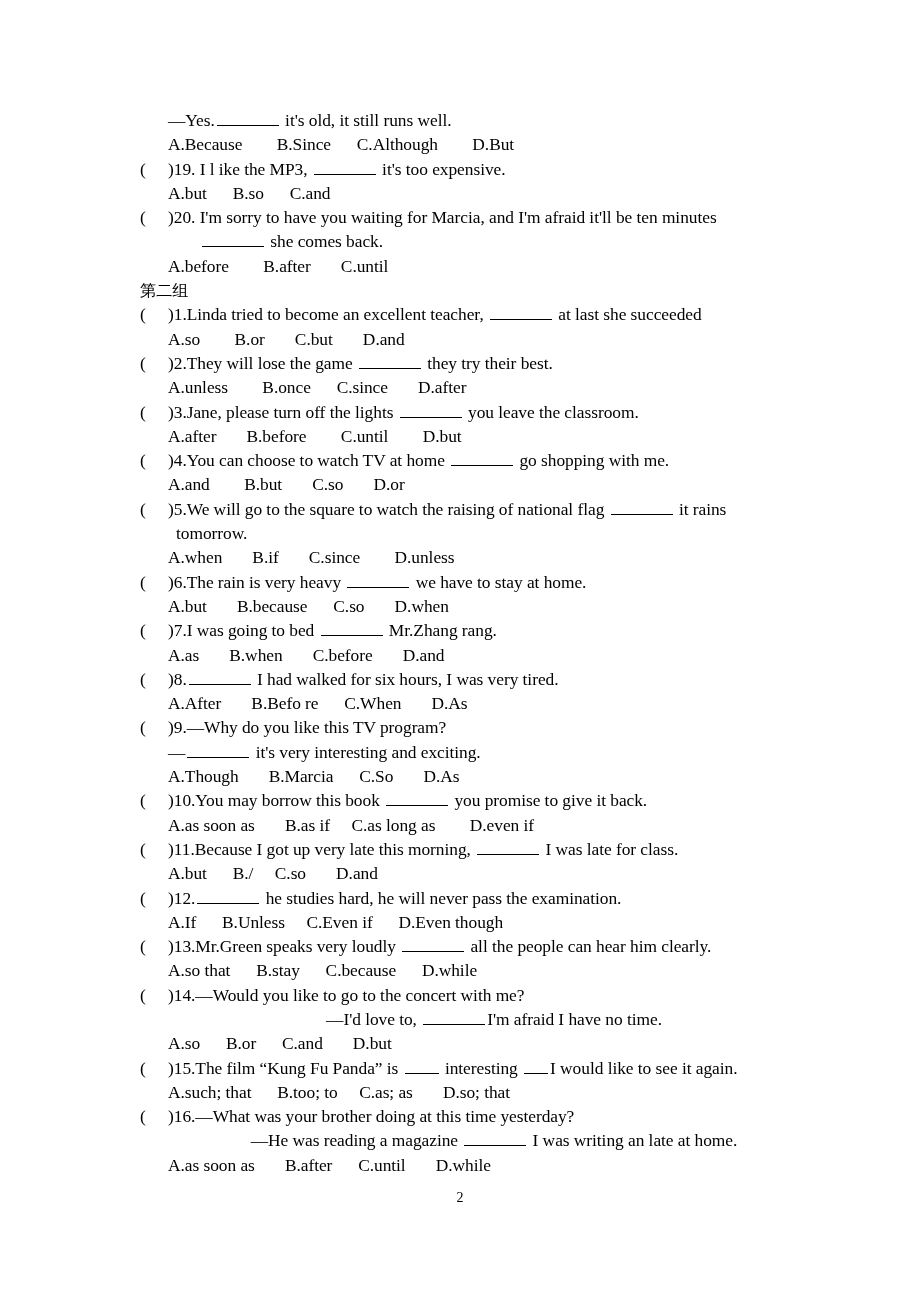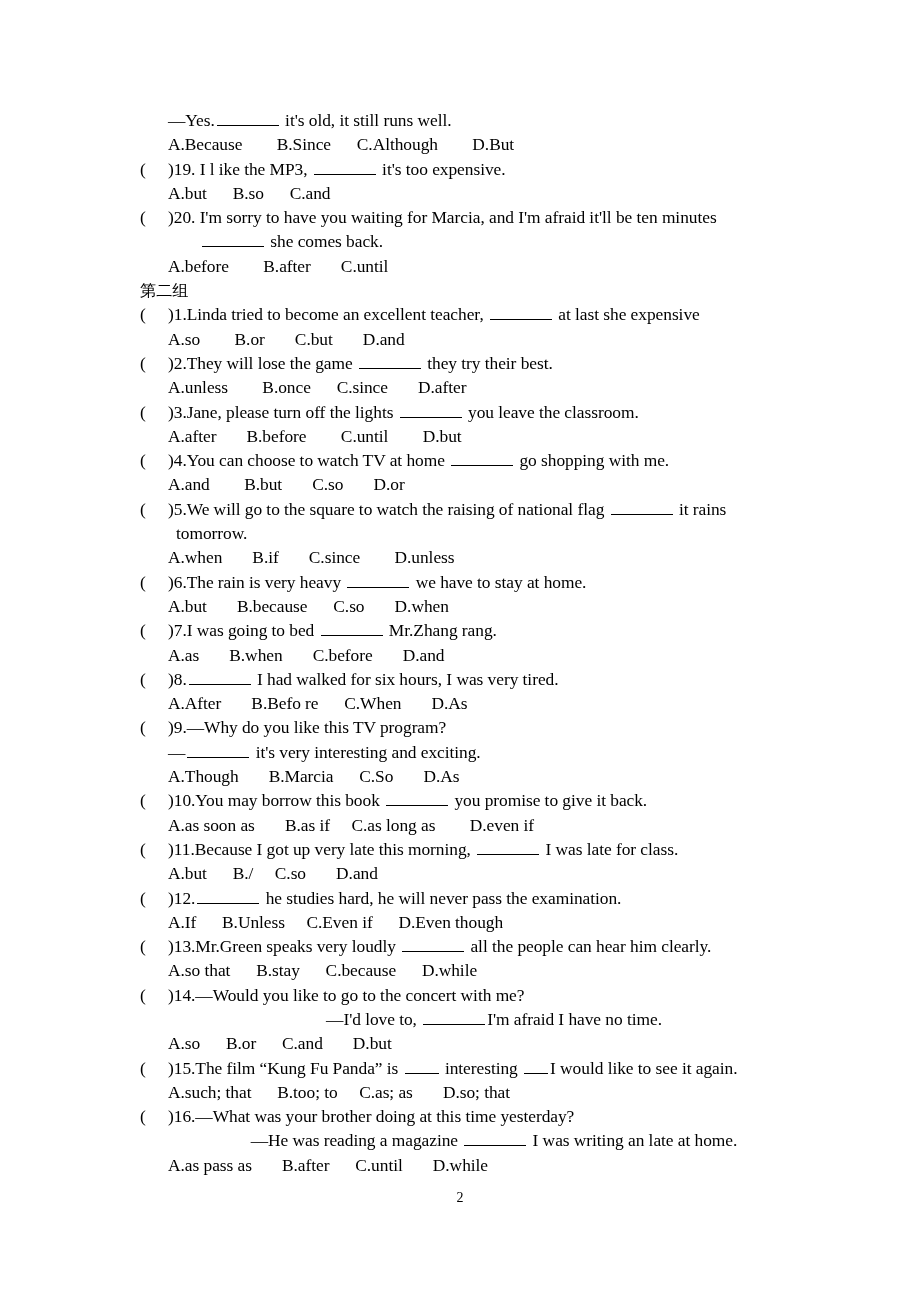--- a/index.html
+++ b/index.html
@@ -93,21 +93,21 @@
 
     <div class="line ind-q"><span class="marker">(</span><span>)20. I'm sorry to have you waiting for Marcia, and I'm afraid it'll be ten minutes</span></div>
 
     <div class="line ind-cont2"><span class="blank b-long"></span><span> she comes back.</span></div>
 
     <div class="line ind-opt">A.before        B.after       C.until</div>
 
     <div class="line head ind-head">第二组</div>
 
     <div id="group-two">
-        <div class="line ind-q"><span class="marker">(</span><span>)1.Linda tried to become an excellent teacher, </span><span class="blank b-long"></span><span> at last she expensive</span></div>
+        <div class="line ind-q"><span class="marker">(</span><span>)1.Linda tried to become an excellent teacher, </span><span class="blank b-long"></span><span> at last she succeeded</span></div>
         <div class="line ind-opt">A.so        B.or       C.but       D.and</div>
         <div class="line ind-q"><span class="marker">(</span><span>)2.They will lose the game </span><span class="blank b-long"></span><span> they try their best.</span></div>
         <div class="line ind-opt">A.unless        B.once      C.since       D.after</div>
         <div class="line ind-q"><span class="marker">(</span><span>)3.Jane, please turn off the lights </span><span class="blank b-long"></span><span> you leave the classroom.</span></div>
         <div class="line ind-opt">A.after       B.before        C.until        D.but</div>
         <div class="line ind-q"><span class="marker">(</span><span>)4.You can choose to watch TV at home </span><span class="blank b-long"></span><span> go shopping with me.</span></div>
         <div class="line ind-opt">A.and        B.but       C.so       D.or</div>
         <div class="line ind-q"><span class="marker">(</span><span>)5.We will go to the square to watch the raising of national flag </span><span class="blank b-long"></span><span> it rains</span></div>
         <div class="line ind-cont"><span>tomorrow.</span></div>
         <div class="line ind-opt">A.when       B.if       C.since        D.unless</div>
@@ -128,20 +128,20 @@
         <div class="line ind-opt">A.If      B.Unless     C.Even if      D.Even though</div>
         <div class="line ind-q"><span class="marker">(</span><span>)13.Mr.Green speaks very loudly </span><span class="blank b-long"></span><span> all the people can hear him clearly.</span></div>
         <div class="line ind-opt">A.so that      B.stay      C.because      D.while</div>
         <div class="line ind-q"><span class="marker">(</span><span>)14.—Would you like to go to the concert with me?</span></div>
         <div class="line ind-reply2"><span>—I'd love to, </span><span class="blank b-long"></span><span>I'm afraid I have no time.</span></div>
         <div class="line ind-opt">A.so      B.or      C.and       D.but</div>
         <div class="line ind-q"><span class="marker">(</span><span>)15.The film “Kung Fu Panda” is </span><span class="blank b-short"></span><span> interesting </span><span class="blank b-tiny"></span><span>I would like to see it again.</span></div>
         <div class="line ind-opt">A.such; that      B.too; to     C.as; as       D.so; that</div>
         <div class="line ind-q"><span class="marker">(</span><span>)16.—What was your brother doing at this time yesterday?</span></div>
         <div class="line ind-reply2"><span>—He was reading a magazine </span><span class="blank b-long"></span><span> I was writing an late at home.</span></div>
-        <div class="line ind-opt">A.as pass as       B.after      C.until       D.while</div>
+        <div class="line ind-opt">A.as soon as       B.after      C.until       D.while</div>
       </div>
 
   </div>
 
   <div id="pagenum">2</div>
 
 </div>
 
 </body></html>

